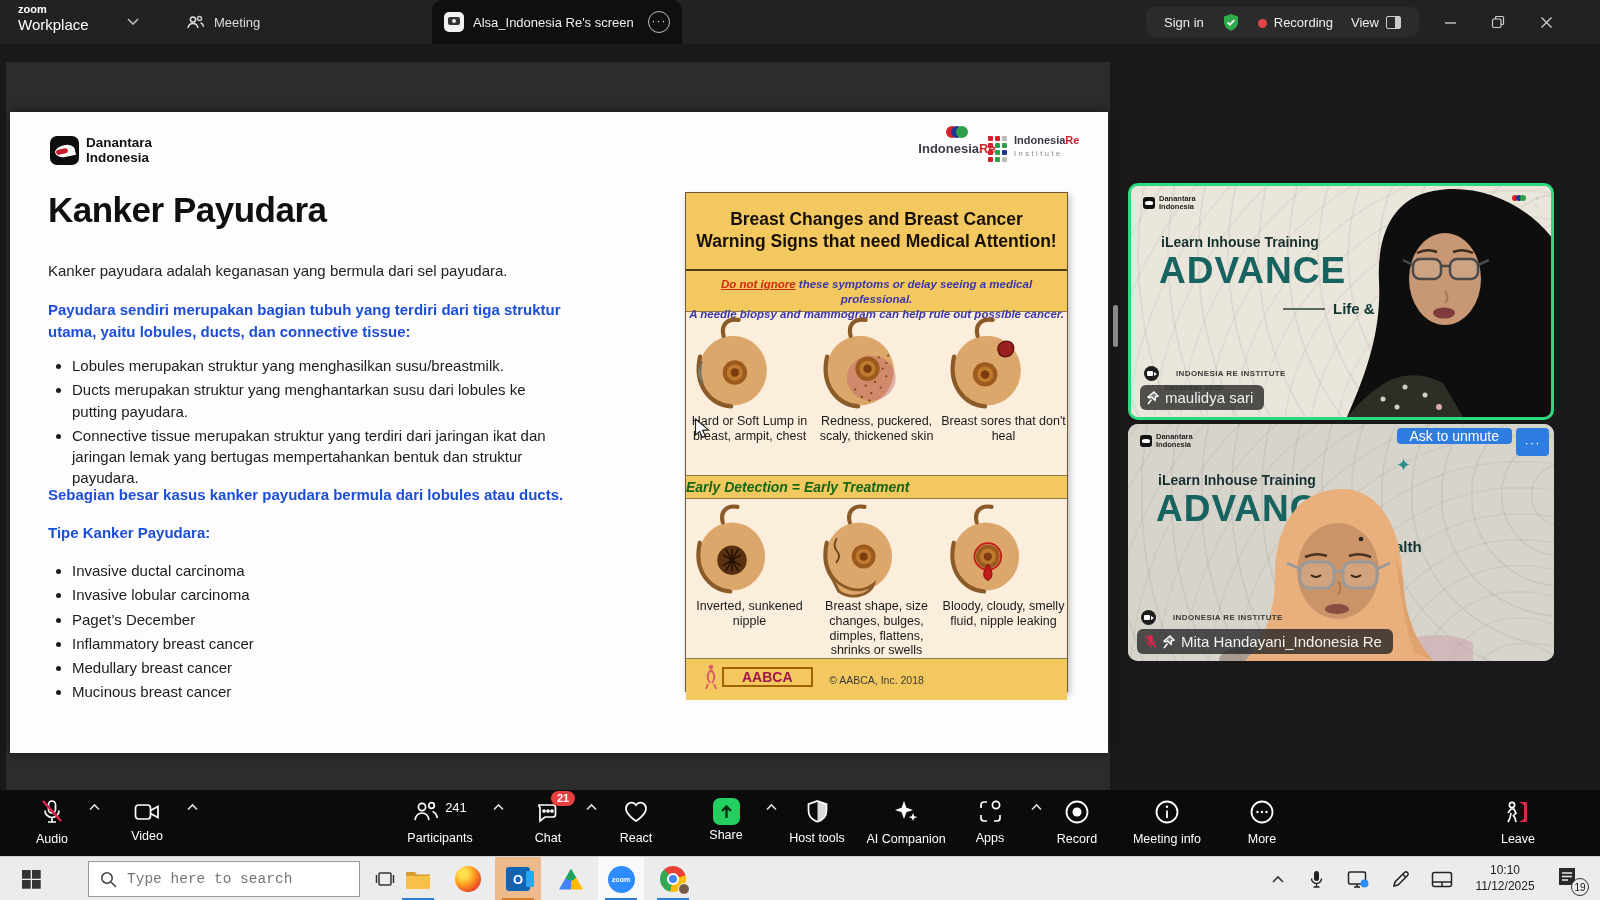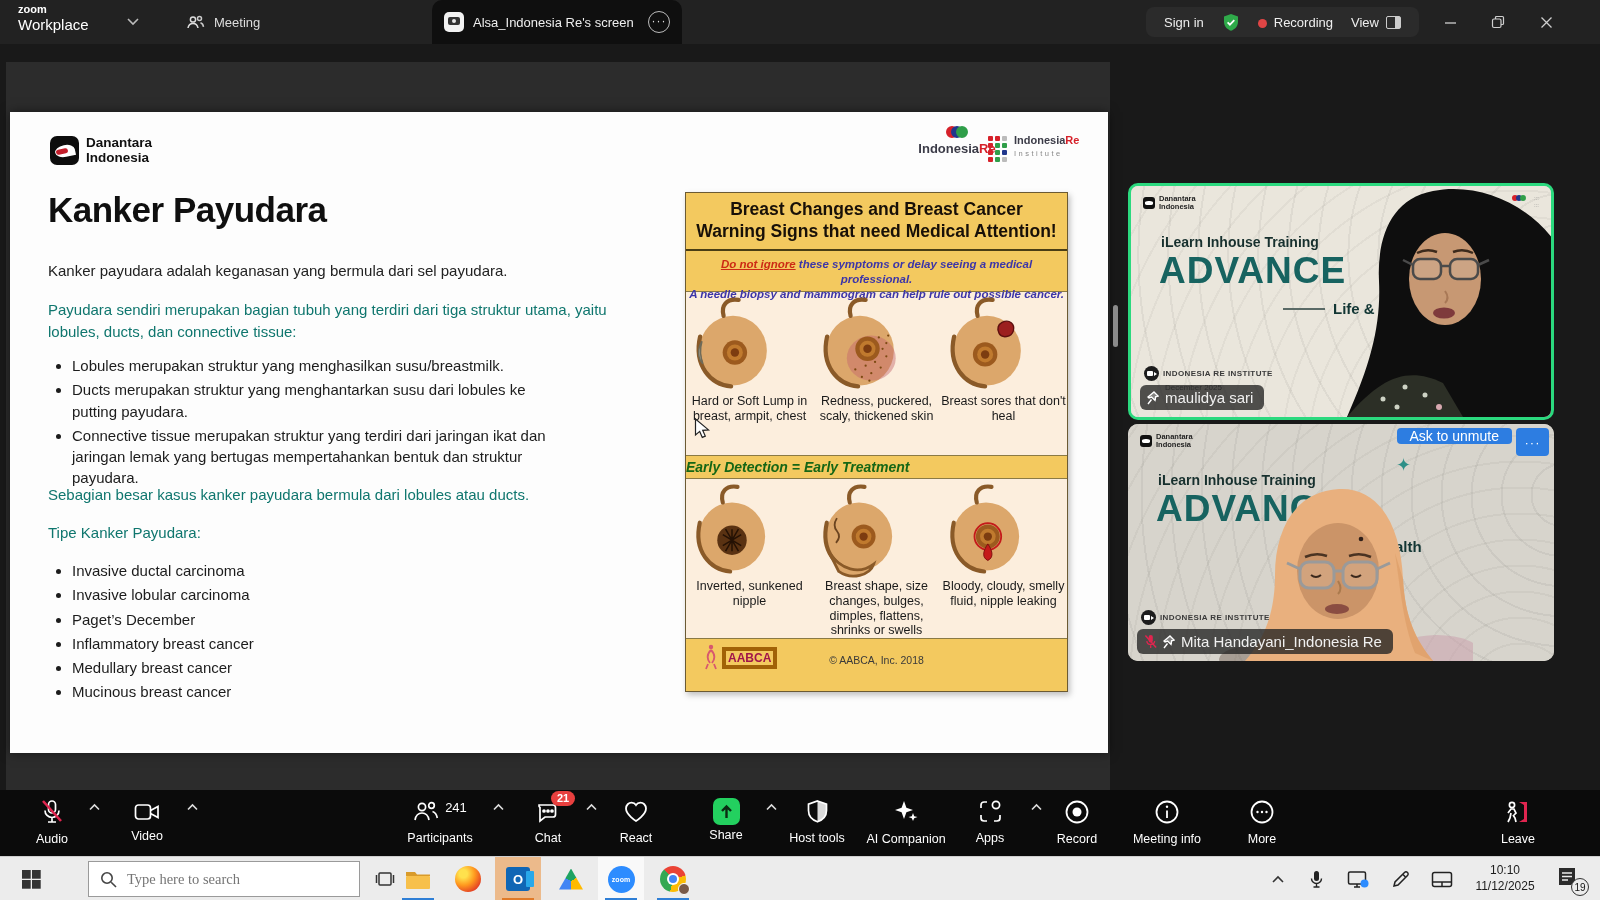--- a/index.html
+++ b/index.html
@@ -30,21 +30,21 @@
 .share-vp{position:absolute;left:6px;top:62px;width:1104px;height:728px;background:#2c2c2c}
 .slide{position:absolute;left:10px;top:112px;width:1098px;height:641px;background:#fdfdfd;box-shadow:0 0 10px rgba(0,0,0,.5);color:#1c1c1c}
 
 .dlogo{position:absolute;display:flex;align-items:center;gap:7px}
 .dlogo .dsq{width:29px;height:29px;background:#0d0d0d;border-radius:7px;position:relative;overflow:hidden}
 .dlogo .dsq::before{content:"";position:absolute;left:5px;top:9px;width:20px;height:12px;background:#fff;border-radius:50% 50% 0 50%;transform:rotate(-12deg)}
 .dlogo .dsq::after{content:"";position:absolute;left:6px;top:13px;width:12px;height:5px;background:#c31e2b;border-radius:3px;transform:rotate(-12deg)}
 .dlogo .dtx{font-size:13.5px;font-weight:800;line-height:1.05;color:#111}
 .slide-title{position:absolute;left:38px;top:78px;font-size:35px;font-weight:800;letter-spacing:-.5px;color:#0f0f0f}
 .s-intro{position:absolute;left:38px;top:150px;font-size:15px;color:#222}
-.s-bold{font-weight:400;color:#0f766e}
+.s-bold{font-weight:700;color:#1d4ed8}
 .s-head1{position:absolute;left:38px;top:187px;width:560px;font-size:15px;line-height:1.45}
 .s-ul{position:absolute;left:42px;width:520px;font-size:15px;line-height:1.42}
 .s-ul ul{padding-left:20px}
 .s-ul li{margin-bottom:3px}
 .s-note{position:absolute;left:38px;top:374px;width:620px;font-size:15px}
 .s-head2{position:absolute;left:38px;top:412px;font-size:15px}
 
 
 .ire{position:absolute;left:892px;top:14px;width:110px;text-align:center}
 .ire .rings{display:flex;justify-content:center}
@@ -55,36 +55,36 @@
 .iri{position:absolute;left:978px;top:22px;display:flex;gap:7px;align-items:flex-start}
 .iri .dots{display:grid;grid-template-columns:repeat(3,5px);grid-gap:2px;margin-top:2px}
 .iri .dots i{width:5px;height:5px;border-radius:1px}
 .iri .txt{font-size:11px;font-weight:700;color:#3c3c48;line-height:1.1}
 .iri .txt b{color:#d6212a}
 .iri .sub{font-size:7.5px;letter-spacing:2.5px;color:#888;font-weight:400}
 .iri .swoosh{width:58px;height:5px;border-bottom:2px solid #d6212a;border-radius:0 0 60% 30%;transform:rotate(-4deg)}
 
 
 .ig{position:absolute;left:675px;top:80px;width:383px;height:500px;border:1px solid #6b5a33;background:#f3c95f;box-shadow:2px 3px 6px rgba(0,0,0,.25)}
-.ig-head{height:58px;display:flex;flex-direction:column;justify-content:center;text-align:center;border-bottom:2px solid #4a3d14}
+.ig-head{height:78px;display:flex;flex-direction:column;justify-content:center;text-align:center;border-bottom:2px solid #4a3d14}
 .ig-head div{font-size:17.5px;font-weight:800;color:#181008;line-height:1.25}
 .ig-warn{height:41px;text-align:center;font-size:11.5px;font-weight:700;font-style:italic;color:#3c35a8;padding-top:6px;line-height:1.3;border-bottom:1px solid #8a7a45}
 .ig-warn .dni{color:#cc2a14;text-decoration:underline}
 .ig-row{display:flex;background:#fceedd}
 .ig-row.r1{height:163px}
 .ig-row.r2{height:160px;border-bottom:1px solid #8a7a45}
 .ig-cell{flex:1;text-align:center;padding-top:4px}
 .ig-cap{font-size:12.5px;color:#1a1a1a;line-height:1.18;margin-top:0}
 .ig-band{height:24px;border-top:1px solid #8a7a45;border-bottom:1px solid #8a7a45;background:#f3c95f;text-align:left;font-size:14px;font-weight:800;font-style:italic;color:#156615;line-height:23px}
 .ig-foot{height:41px;background:#f3c95f;position:relative;display:flex;align-items:center;justify-content:center}
 .ig-copy{font-size:10.5px;color:#3a3a3a}
 .aabca{position:absolute;left:18px;top:5px;display:flex;gap:4px;align-items:center}
 .aabca .lines{line-height:1}
 .aabca .bar{height:3px;background:#d8586e;margin:2px 0;border-radius:1px}
-.aabca .nm{font-size:12px;font-weight:800;color:#a1154a;border:4px solid #a16207;padding:0 2px}
+.aabca .nm{font-size:14px;font-weight:800;color:#a1154a;border:2px solid #a16207;padding:0 18px}
 
 
 .cursor{position:absolute;left:694px;top:418px;z-index:60}
 
 
 .handle{position:absolute;left:1113px;top:305px;width:5px;height:42px;background:#8a8a8a;border-radius:3px}
 
 
 .tile{position:absolute;left:1128px;width:426px;height:237px;border-radius:10px;overflow:hidden;background:#d7d4cc}
 .tile1{top:183px;border:3px solid #2bd97e}
@@ -97,21 +97,21 @@
 .vb-brand .sq{width:12px;height:12px;background:#111;border-radius:3px;position:relative}
 .vb-brand .sq::before{content:"";position:absolute;left:2px;top:4px;width:8px;height:4px;background:#fff;border-radius:40%}
 .vb-brand .tx{font-size:7.5px;font-weight:800;line-height:1.05;color:#222}
 .vb-logos{position:absolute;right:12px;top:9px;display:flex;gap:8px;z-index:1}
 .vb-logos .c{width:6px;height:6px;border-radius:50%;border:3px solid}
 .vb-train{position:absolute;left:30px;top:48px;font-size:14px;font-weight:700;color:#17302e;z-index:1}
 .vb-adv{position:absolute;left:28px;top:64px;font-size:37px;font-weight:800;letter-spacing:1px;color:#176360;z-index:1}
 .vb-track{position:absolute;left:152px;top:114px;font-size:15px;font-weight:800;color:#123634;z-index:1;display:flex;align-items:center;gap:8px}
 .vb-track::before{content:"";width:42px;height:2px;background:#5a6a66}
 .vb-spark{position:absolute;left:262px;top:36px;z-index:1;color:#2d8f87;font-size:18px}
-.vb-inst{position:absolute;left:13px;bottom:36px;display:flex;align-items:center;gap:4px;z-index:3}
+.vb-inst{position:absolute;left:13px;bottom:36px;display:flex;align-items:center;gap:17px;z-index:3}
 .vb-inst .cam{width:15px;height:15px;border-radius:50%;background:#1d1d1d;position:relative}
 .vb-inst .cam::before{content:"";position:absolute;left:3px;top:5px;width:6px;height:5px;background:#fff;border-radius:1px}
 .vb-inst .cam::after{content:"";position:absolute;left:9.5px;top:5.5px;border-left:3px solid #fff;border-top:2px solid transparent;border-bottom:2px solid transparent}
 .vb-inst .it{font-size:8px;font-weight:700;letter-spacing:.4px;color:#3a3a3a}
 .vb-date{position:absolute;left:34px;bottom:25px;font-size:8px;color:#555;z-index:2}
 .person{position:absolute;z-index:2}
 .name-pill{position:absolute;left:9px;bottom:7px;z-index:4;background:rgba(35,35,35,.78);border-radius:6px;color:#f0f0f0;font-size:15px;display:flex;align-items:center;gap:6px;padding:4px 11px 4px 7px}
 .ask-btn{position:absolute;right:42px;top:4px;z-index:5;height:16px;background:#2d7de1;color:#fff;border:none;border-radius:4px;font-size:14px;padding:0 13px;font-family:inherit}
 .more-btn{position:absolute;right:5px;top:4px;z-index:5;width:33px;height:28px;background:#2d7de1;color:#fff;border:none;border-radius:4px;font-size:13px;letter-spacing:1px}
 
@@ -122,21 +122,21 @@
 .tlabel{display:block;font-size:12.5px;margin-top:3px;color:#fff}
 .chev{position:absolute;top:803px;width:14px;height:10px}
 .badge{position:absolute;top:-7px;left:16px;background:#e8403f;color:#fff;font-size:11px;font-weight:700;border-radius:9px;padding:1px 6px;line-height:13px}
 .pcount{font-size:13px;color:#fff;position:relative;top:-4px}
 .share-sq{width:27px;height:27px;background:#23d05f;border-radius:7px;display:flex;align-items:center;justify-content:center}
 
 
 .taskbar{position:absolute;left:0;top:856px;width:1600px;height:44px;background:#ececec;border-top:1px solid #cfcfcf}
 .tk{position:absolute;top:0;height:44px;display:flex;align-items:center;justify-content:center}
 .tsearch{position:absolute;left:88px;top:4px;width:272px;height:36px;background:#fff;border:1px solid #9a9a9a;display:flex;align-items:center;gap:10px;padding:0 11px}
-.tsearch input{border:none;outline:none;font-size:14.5px;color:#555;width:210px;background:transparent;font-family:Liberation Serif, serif}
+.tsearch input{border:none;outline:none;font-size:14.5px;color:#555;width:210px;background:transparent;font-family:Liberation Mono, monospace}
 .appcell{position:absolute;top:0;width:46px;height:44px;display:flex;align-items:center;justify-content:center}
 .uline{position:absolute;left:7px;right:7px;bottom:0;height:3px;background:#2f7fd6}
 .uline.or{background:#e07a28}
 .hl-or{background:rgba(236,146,60,.55)}
 .hl-lt{background:rgba(255,255,255,.7)}
 .ffx{width:26px;height:26px;border-radius:50%;background:radial-gradient(circle at 32% 30%,#ffe14d 0 16%,#ff9a1f 45%,#e33f25 78%,#b5121b 100%)}
 .olk{width:24px;height:24px;background:#1066b5;border-radius:3px;color:#fff;font-weight:800;font-size:13px;display:flex;align-items:center;justify-content:center;position:relative}
 .olk::after{content:"";position:absolute;right:-4px;top:4px;width:8px;height:16px;background:#28a8ea;border-radius:1px}
 .drv{width:24px;height:21px;clip-path:polygon(50% 0,100% 100%,0 100%);background:conic-gradient(from 180deg at 50% 58%,#4285f4 0 33%,#1ea362 33% 66%,#ffba00 66% 100%)}
 .zmi{width:27px;height:27px;border-radius:50%;background:#2d8cff;color:#fff;font-size:7px;font-weight:700;display:flex;align-items:center;justify-content:center}

